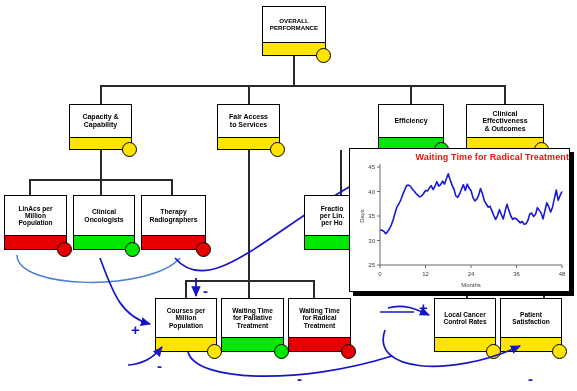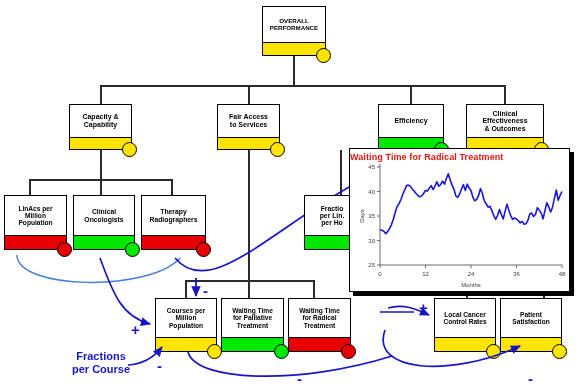--- a/index.html
+++ b/index.html
@@ -26,21 +26,21 @@
   .knob.green i{background:#00e800;}
   .knob.red i{background:#e80000;}
 
   
   .ln{position:absolute;background:#2a2a2a;z-index:2;}
 
   
   #chart{position:absolute;left:349px;top:148px;width:221px;height:144px;
          background:#ffffff;border:1.6px solid #000;
          box-shadow:4px 4px 0 0 #000;z-index:20;box-sizing:border-box;}
-  #chart .ctitle{position:absolute;left:0;right:0;top:3px;text-align:left;
+  #chart .ctitle{position:absolute;left:0;right:0;top:3px;text-align:right;
                  color:#e8150b;font-weight:bold;font-size:9px;
                  letter-spacing:.1px;}
   #chart svg{position:absolute;left:0;top:0;}
   .axlab{font-family:"Liberation Sans",sans-serif;font-size:6px;fill:#3b3b3b;}
   .axname{font-family:"Liberation Sans",sans-serif;font-size:6px;fill:#3b3b3b;}
 
   
   .anno{position:absolute;color:#1616c8;font-weight:bold;z-index:25;}
   .sign{position:absolute;color:#1616c8;font-weight:bold;z-index:25;
         line-height:1;}
@@ -293,21 +293,20 @@
           <text x="166.5" y="127" text-anchor="middle" class="axlab">36</text>
           <line x1="212" y1="116" x2="212" y2="119" stroke="#6b6b6b" stroke-width="1"></line>
           <text x="212" y="127" text-anchor="middle" class="axlab">48</text>
           <text x="0" y="0" class="axname" text-anchor="middle" transform="translate(14,67) rotate(-90)">Days</text>
           <text x="121" y="138" text-anchor="middle" class="axname">Months</text>
           <polyline points="30.00,80.72 31.90,81.21 33.79,82.19 35.69,84.64 37.58,82.68 39.48,79.74 41.38,75.82 43.27,70.43 45.17,63.57 47.06,57.69 48.96,54.75 50.85,50.83 52.75,45.44 54.65,41.03 56.54,36.62 58.44,36.13 60.33,37.11 62.23,40.05 64.13,42.01 66.02,44.46 67.92,46.42 69.81,47.89 71.71,46.91 73.60,44.46 75.50,41.52 77.40,42.01 79.29,39.07 81.19,36.62 83.08,40.54 84.98,37.11 86.88,32.70 88.77,37.11 90.67,35.64 92.56,32.21 94.46,35.15 96.35,29.76 98.25,24.86 100.15,30.74 102.04,36.13 103.94,40.05 105.83,46.91 107.73,48.38 109.63,44.95 111.52,40.05 113.42,35.64 115.31,41.52 117.21,35.15 119.10,39.07 121.00,41.52 122.90,48.38 124.79,51.81 126.69,50.34 128.58,46.42 130.48,39.56 132.38,44.46 134.27,51.81 136.17,54.75 138.06,58.18 139.96,57.20 141.85,61.61 143.75,66.51 145.65,70.43 147.54,66.51 149.44,60.63 151.33,65.53 153.23,69.94 155.13,62.10 157.02,55.24 158.92,61.61 160.81,67.00 162.71,70.43 164.60,68.96 166.50,69.94 168.40,71.90 170.29,73.86 172.19,72.39 174.08,75.33 175.98,74.84 177.88,71.41 179.77,65.04 181.67,64.06 183.56,67.49 185.46,65.53 187.35,58.67 189.25,61.12 191.15,64.06 193.04,69.94 194.94,61.61 196.83,53.77 198.73,57.69 200.63,63.08 202.52,58.18 204.42,49.36 206.31,41.03 208.21,51.32 210.10,46.42 212.00,42.50" fill="none" stroke="#1818d8" stroke-width="1.6" stroke-linejoin="round"></polyline>
         </g>
     </svg>
   </div>
 
-  <div class="anno" style="left:62px;top:350px;width:78px;text-align:center;font-size:11px;line-height:1.15;">Fractions<br>per Course</div>
 
   <div class="sign" style="left:131px;top:322px;font-size:15px;">+</div>
   <div class="sign" style="left:419px;top:300px;font-size:15px;">+</div>
   <div class="sign" style="left:203px;top:283px;font-size:15px;">-</div>
   <div class="sign" style="left:157px;top:358px;font-size:15px;">-</div>
   <div class="sign" style="left:297px;top:371px;font-size:15px;">-</div>
   <div class="sign" style="left:528px;top:371px;font-size:15px;">-</div>
 </div>
 
 </body></html>

